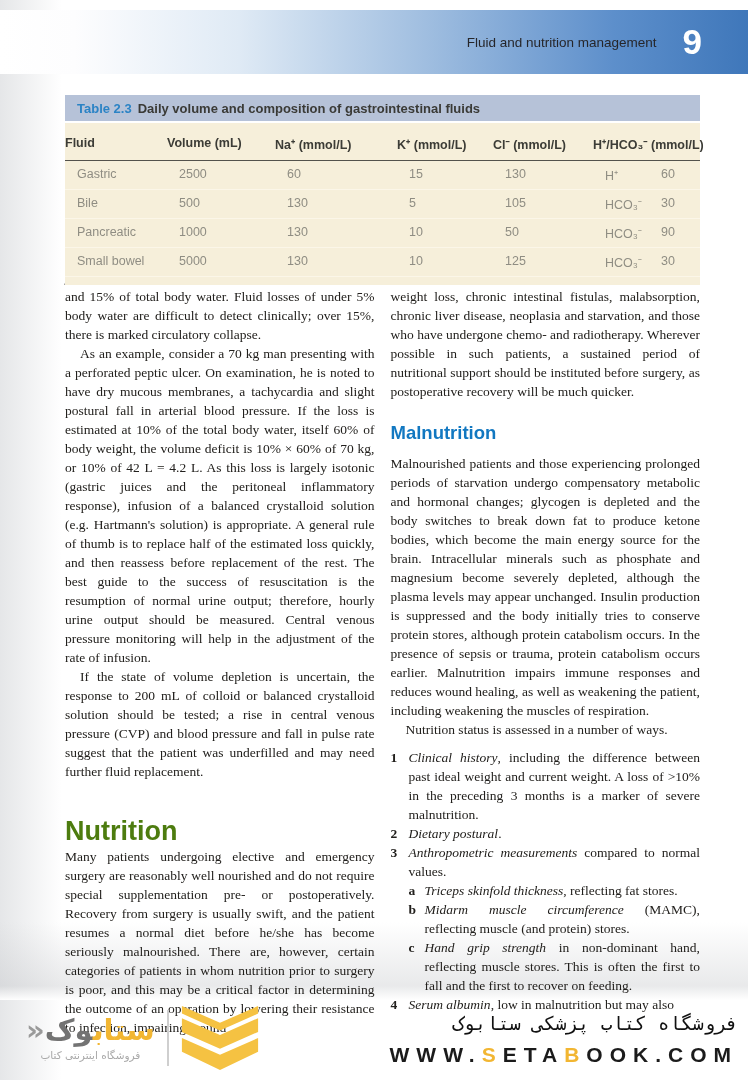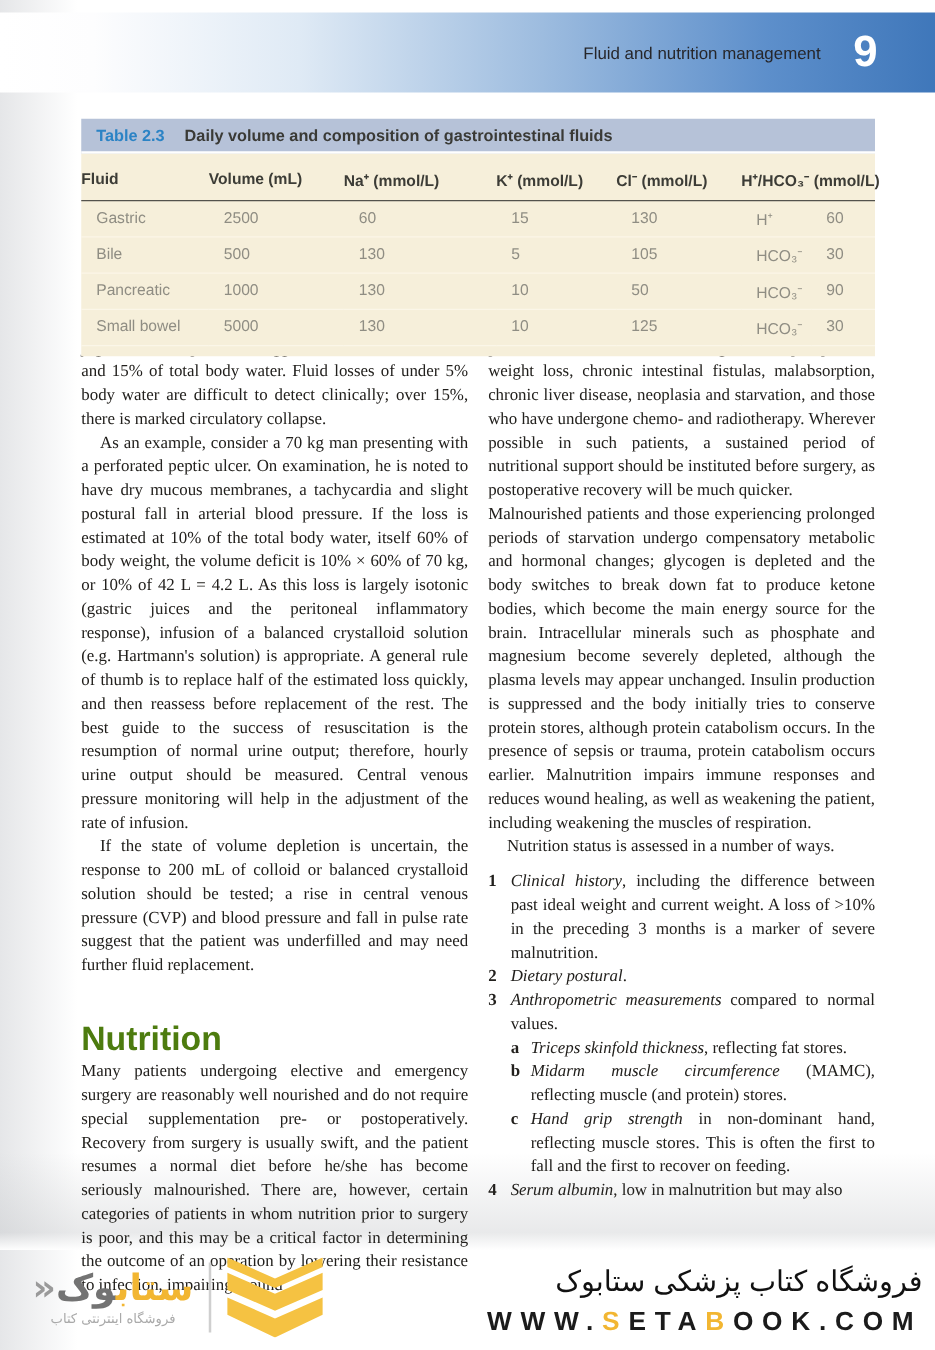--- a/index.html
+++ b/index.html
@@ -14,21 +14,21 @@
   .header-band{position:absolute;left:0;top:10px;width:748px;height:64px;z-index:2;
         background:linear-gradient(90deg,#ffffff 0%,#fdfdfe 10%,#dfeaf5 32%,#9dbcdf 58%,#5d8fcb 82%,#3f77ba 100%);
         display:flex;align-items:center;justify-content:flex-end;gap:26px;padding-right:46px;box-sizing:border-box;}
   .header-title{font-family:"Liberation Sans",sans-serif;font-size:13.5px;color:#26262a;}
   .header-page-num{font-family:"Liberation Sans",sans-serif;font-size:35px;font-weight:bold;color:#ffffff;}
   
   .gi-table{position:absolute;left:65px;top:95px;width:635px;z-index:2;
         font-family:"Liberation Sans",sans-serif;}
   .gi-table-titlebar{background:#b6c2d8;border-bottom:2px solid #ffffff;padding:6px 10px 5px 12px;
         font-size:13px;color:#2e2e2a;}
-  .gi-table-label{color:#2b83c5;font-weight:bold;margin-right:16px;}
+  .gi-table-label{color:#2b83c5;font-weight:bold;margin-right:6px;}
   .gi-table-caption{font-weight:bold;color:#3a3a36;}
   .gi-table-body{background:#f6efda;padding-bottom:8px;}
   .gi-grid{display:grid;grid-template-columns:102px 108px 122px 96px 100px 56px 51px;}
   .gi-head-row{border-bottom:1px solid #53524c;}
   .gi-cell{font-size:12.5px;color:#8f8d83;padding:6px 4px 5px 12px;white-space:nowrap;}
   .gi-head-cell{font-size:12.5px;font-weight:bold;color:#3c3c36;padding:13px 4px 7px 0;white-space:nowrap;}
   .gi-span2{grid-column:span 2;}
   .gi-row .gi-cell{border-bottom:1px solid #fbf6e8;}
   
   .columns{position:absolute;left:65px;top:268px;width:635px;display:flex;gap:16px;z-index:1;}
@@ -49,21 +49,21 @@
   
   .footer-left{position:absolute;left:26px;top:1006px;display:flex;align-items:center;gap:12px;z-index:2;}
   .wordmark-block{text-align:center;direction:rtl;}
   .wordmark{font-family:"DejaVu Sans",sans-serif;font-size:29px;font-weight:bold;line-height:1.1;}
   .wm-yellow{color:#f2b632;}
   .wm-gray{color:#737373;}
   .wm-guillemet{color:#9a9a9a;font-weight:bold;}
   .tagline{font-family:"DejaVu Sans",sans-serif;font-size:10.5px;color:#a9a9a9;margin-top:2px;}
   .logo-bar{width:2px;height:56px;background:#cfcfcf;}
   .footer-right{position:absolute;right:10px;top:1012px;text-align:right;z-index:2;}
-  .store-name-fa{font-family:Liberation Sans, sans-serif;font-size:23px;color:#111111;margin-bottom:7px;}
+  .store-name-fa{font-family:Liberation Mono, monospace;font-size:19px;color:#111111;margin-bottom:7px;}
   .site-url{font-family:"Liberation Sans",sans-serif;font-size:21px;font-weight:bold;letter-spacing:7px;color:#1b1b1b;}
   .url-yellow{color:#f2b632;}
 </style>
 </head>
 <body>
 
 <div class="page">
   <div class="edge-left"></div>
   <div class="bottom-band"></div>
 
@@ -128,20 +128,21 @@
     <div class="col">
       <p>jugular venous pressure, suggest a loss of between 5% and 15% of total body water. Fluid losses of under 5% body water are difficult to detect clinically; over 15%, there is marked circulatory collapse.</p>
       <p class="indent">As an example, consider a 70 kg man presenting with a perforated peptic ulcer. On examination, he is noted to have dry mucous membranes, a tachycardia and slight postural fall in arterial blood pressure. If the loss is estimated at 10% of the total body water, itself 60% of body weight, the volume deficit is 10% × 60% of 70 kg, or 10% of 42 L = 4.2 L. As this loss is largely isotonic (gastric juices and the peritoneal inflammatory response), infusion of a balanced crystalloid solution (e.g. Hartmann's solution) is appropriate. A general rule of thumb is to replace half of the estimated loss quickly, and then reassess before replacement of the rest. The best guide to the success of resuscitation is the resumption of normal urine output; therefore, hourly urine output should be measured. Central venous pressure monitoring will help in the adjustment of the rate of infusion.</p>
       <p class="indent">If the state of volume depletion is uncertain, the response to 200 mL of colloid or balanced crystalloid solution should be tested; a rise in central venous pressure (CVP) and blood pressure and fall in pulse rate suggest that the patient was underfilled and may need further fluid replacement.</p>
       <h1 class="sec">Nutrition</h1>
       <p>Many patients undergoing elective and emergency surgery are reasonably well nourished and do not require special supplementation pre- or postoperatively. Recovery from surgery is usually swift, and the patient resumes a normal diet before he/she has become seriously malnourished. There are, however, certain categories of patients in whom nutrition prior to surgery is poor, and this may be a critical factor in determining the outcome of an operation by lowering their resistance to infection, impairing wound</p>
     </div>
 
     <div class="col">
       <p>patients include those with significant preoperative weight loss, chronic intestinal fistulas, malabsorption, chronic liver disease, neoplasia and starvation, and those who have undergone chemo- and radiotherapy. Wherever possible in such patients, a sustained period of nutritional support should be instituted before surgery, as postoperative recovery will be much quicker.</p>
+      <h2 class="sec">Malnutrition</h2>
       <p>Malnourished patients and those experiencing prolonged periods of starvation undergo compensatory metabolic and hormonal changes; glycogen is depleted and the body switches to break down fat to produce ketone bodies, which become the main energy source for the brain. Intracellular minerals such as phosphate and magnesium become severely depleted, although the plasma levels may appear unchanged. Insulin production is suppressed and the body initially tries to conserve protein stores, although protein catabolism occurs. In the presence of sepsis or trauma, protein catabolism occurs earlier. Malnutrition impairs immune responses and reduces wound healing, as well as weakening the patient, including weakening the muscles of respiration.</p>
       <p class="indent">Nutrition status is assessed in a number of ways.</p>
 
       <div class="nlist">
         <div class="li">
           <span class="mk">1</span>
           <span class="bd"><span class="lead">Clinical history</span><span>, including the difference between past ideal weight and current weight. A loss of &gt;10% in the preceding 3 months is a marker of severe malnutrition.</span></span>
         </div>
         <div class="li">
           <span class="mk">2</span>

